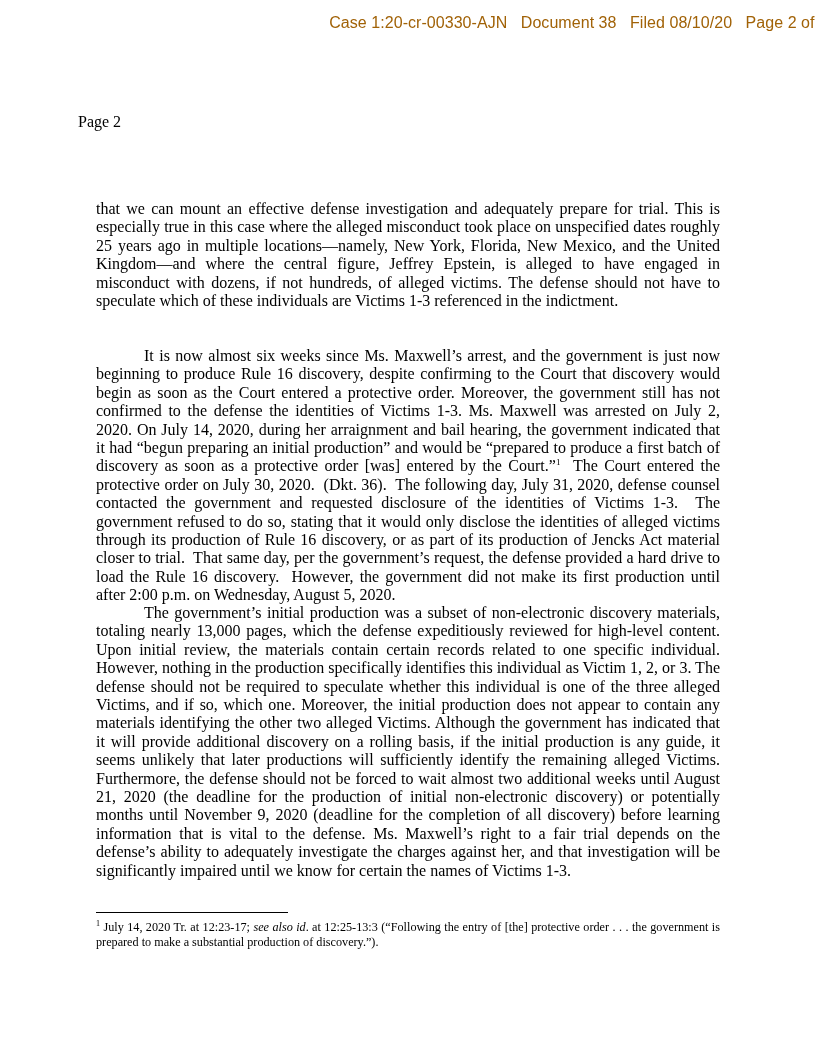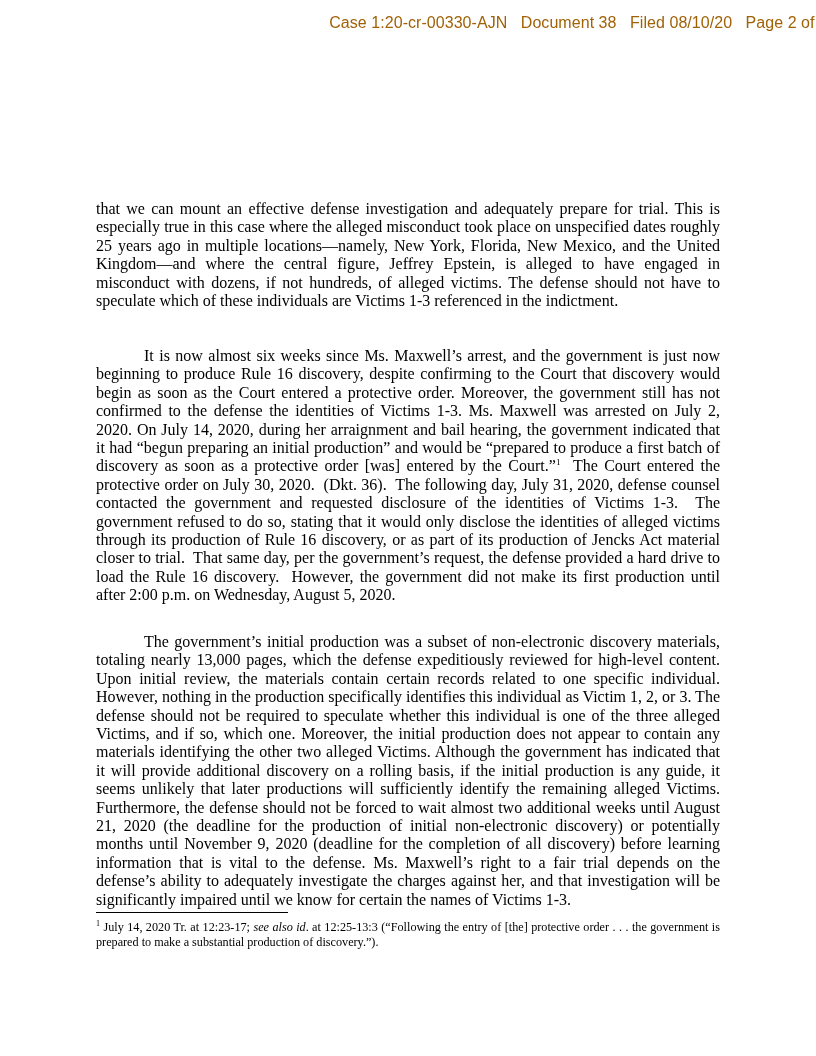--- a/index.html
+++ b/index.html
@@ -38,21 +38,21 @@
     .body-text {
       position: absolute;
       left: 96px;
       width: 624px;
       font-size: 16px;
       line-height: 18.4px;
       text-align: justify;
     }
     .p1 { top: 200px; }
     .p2 { top: 328px; margin-top: 19px; }
-    .p3 { top: 604px; margin-top: 29px; }
+    .p3 { top: 604px; }
     .indent { text-indent: 48px; }
     sup.fnref {
       font-size: 9px;
       line-height: 0;
       vertical-align: 6px;
     }
     .fn-rule {
       position: absolute;
       top: 912px;
       left: 96px;
@@ -75,20 +75,21 @@
       vertical-align: 5px;
     }
     .footnote em { }
   </style>
 </head>
 <body>
 
 <div class="case-header">Case 1:20-cr-00330-AJN   Document 38   Filed 08/10/20   Page 2 of 6</div>
 
 <div class="letter-head">
+  <div>Page 2</div>
 </div>
 
 <div class="body-text p1">that we can mount an effective defense investigation and adequately prepare for trial.  This is especially true in this case where the alleged misconduct took place on unspecified dates roughly 25 years ago in multiple locations—namely, New York, Florida, New Mexico, and the United Kingdom—and where the central figure, Jeffrey Epstein, is alleged to have engaged in misconduct with dozens, if not hundreds, of alleged victims.  The defense should not have to speculate which of these individuals are Victims 1-3 referenced in the indictment.</div>
 
 <div class="body-text p2 indent"><span>It is now almost six weeks since Ms. Maxwell’s arrest, and the government is just now beginning to produce Rule 16 discovery, despite confirming to the Court that discovery would begin as soon as the Court entered a protective order.  Moreover, the government still has not confirmed to the defense the identities of Victims 1-3.  Ms. Maxwell was arrested on July 2, 2020.  On July 14, 2020, during her arraignment and bail hearing, the government indicated that it had “begun preparing an initial production” and would be “prepared to produce a first batch of discovery as soon as a protective order [was] entered by the Court.”</span><sup class="fnref">1</sup><span style="white-space: pre-wrap;">  The Court entered the protective order on July 30, 2020.  (Dkt. 36).  The following day, July 31, 2020, defense counsel contacted the government and requested disclosure of the identities of Victims 1-3.  The government refused to do so, stating that it would only disclose the identities of alleged victims through its production of Rule 16 discovery, or as part of its production of Jencks Act material closer to trial.  That same day, per the government’s request, the defense provided a hard drive to load the Rule 16 discovery.  However, the government did not make its first production until after 2:00 p.m. on Wednesday, August 5, 2020.</span></div>
 
 <div class="body-text p3 indent">The government’s initial production was a subset of non-electronic discovery materials, totaling nearly 13,000 pages, which the defense expeditiously reviewed for high-level content.  Upon initial review, the materials contain certain records related to one specific individual.  However, nothing in the production specifically identifies this individual as Victim 1, 2, or 3.  The defense should not be required to speculate whether this individual is one of the three alleged Victims, and if so, which one.  Moreover, the initial production does not appear to contain any materials identifying the other two alleged Victims.  Although the government has indicated that it will provide additional discovery on a rolling basis, if the initial production is any guide, it seems unlikely that later productions will sufficiently identify the remaining alleged Victims.  Furthermore, the defense should not be forced to wait almost two additional weeks until August 21, 2020 (the deadline for the production of initial non-electronic discovery) or potentially months until November 9, 2020 (deadline for the completion of all discovery) before learning information that is vital to the defense.  Ms. Maxwell’s right to a fair trial depends on the defense’s ability to adequately investigate the charges against her, and that investigation will be significantly impaired until we know for certain the names of Victims 1-3.</div>
 
 <div class="fn-rule"></div>
 

